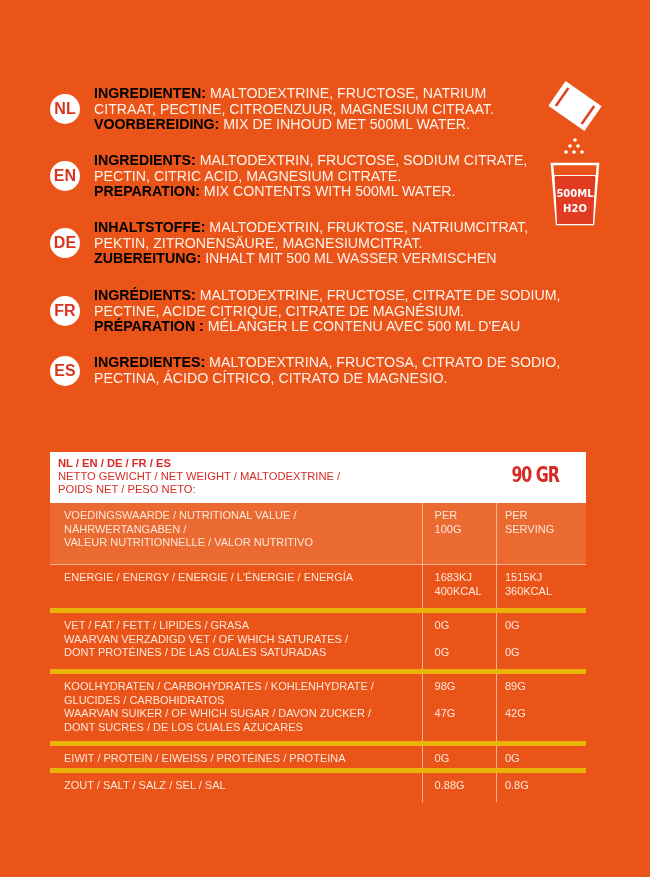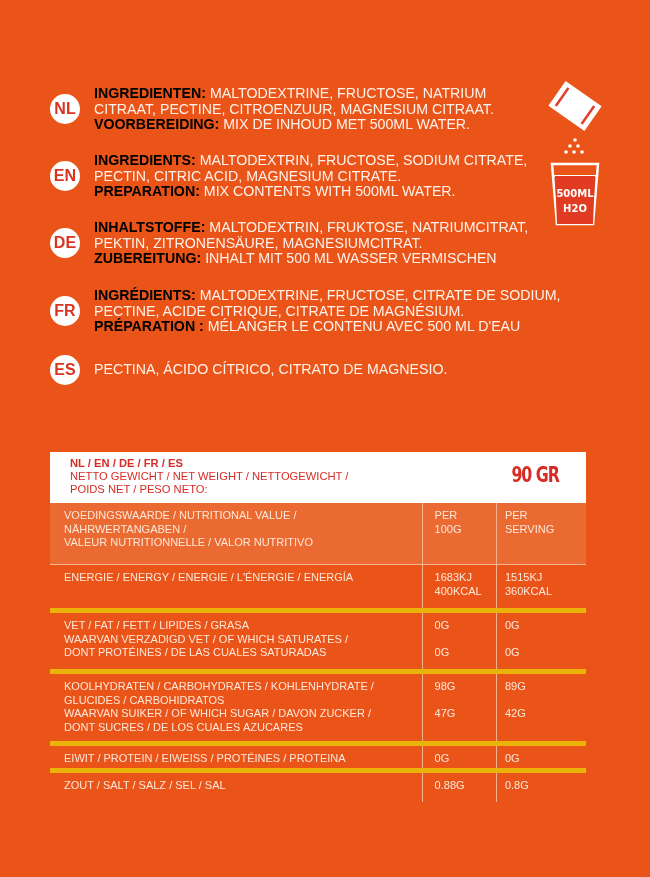--- a/index.html
+++ b/index.html
@@ -27,21 +27,21 @@
   .lang-text { font-size: 14.2px; line-height: 15.5px; color: #fff2ea; white-space: nowrap; }
   .lang-text b { font-weight: bold; color: #000000; }
 
   .illustration { position: absolute; left: 530px; top: 78px; width: 90px; height: 150px; }
 
   .table {
     position: absolute; left: 50px; top: 452px; width: 536px;
   }
   .tbl-head {
     background: #ffffff; height: 51px; position: relative;
-    padding: 5px 8px 0 20px; color: #d72b25;
+    padding: 5px 8px 0 8px; color: #d72b25;
   }
   .tbl-head .langs { font-weight: bold; font-size: 11.2px; line-height: 12.5px; }
   .tbl-head .label { font-size: 11.2px; line-height: 13px; }
   .tbl-head .weight {
     position: absolute; right: 27px; top: 10px;
     font-family: "DejaVu Sans", sans-serif; font-weight: bold;
     font-size: 22px; color: #d72b25; letter-spacing: -1.5px;
     transform: scaleX(0.72); transform-origin: right center;
   }
   .row {
@@ -91,20 +91,21 @@
   <div class="lang-text">
     <div><b>INGRÉDIENTS</b><b>:</b> <span>MALTODEXTRINE, FRUCTOSE, CITRATE DE SODIUM,</span></div>
     <div>PECTINE, ACIDE CITRIQUE, CITRATE DE MAGNÉSIUM.</div>
     <div><b>PRÉPARATION</b><b> :</b> <span>MÉLANGER LE CONTENU AVEC 500 ML D'EAU</span></div>
   </div>
 </div>
 
 <div class="lang-block" style="top:355px;">
   <div class="badge">ES</div>
   <div class="lang-text">
+    <div><b>INGREDIENTES</b><b>:</b> <span>MALTODEXTRINA, FRUCTOSA, CITRATO DE SODIO,</span></div>
     <div>PECTINA, ÁCIDO CÍTRICO, CITRATO DE MAGNESIO.</div>
   </div>
 </div>
 
 <div class="illustration">
   <svg width="90" height="150" viewBox="0 0 90 150">
 
     <g transform="translate(45,28) rotate(35)">
       <rect x="-22" y="-15" width="44" height="30" fill="#ffffff"></rect>
       <rect x="-17" y="-11" width="2.5" height="22" fill="#e0402a"></rect>
@@ -122,21 +123,21 @@
     <line x1="24" y1="98" x2="66" y2="98" stroke="#fff" stroke-width="2"></line>
     <path d="M25 98 L65 98 L63 146 L27 146 Z" fill="#e13b22"></path>
     <text x="45" y="119" text-anchor="middle" fill="#fff" font-family="DejaVu Sans, sans-serif" font-weight="bold" font-size="10">500ML</text>
     <text x="45" y="134" text-anchor="middle" fill="#fff" font-family="DejaVu Sans, sans-serif" font-weight="bold" font-size="10">H2O</text>
   </svg>
 </div>
 
 <div class="table">
   <div class="tbl-head">
     <div class="langs">NL / EN / DE / FR / ES</div>
-    <div class="label">NETTO GEWICHT / NET WEIGHT / NETTOGEWICHT /</div>
+    <div class="label">NETTO GEWICHT / NET WEIGHT / MALTODEXTRINE /</div>
     <div class="label">POIDS NET / PESO NETO:</div>
     <div class="weight">90 GR</div>
   </div>
 
   <div class="row header" style="height:62px;">
     <div class="cell name">
       <div>VOEDINGSWAARDE / NUTRITIONAL VALUE /</div>
       <div>NÄHRWERTANGABEN /</div>
       <div>VALEUR NUTRITIONNELLE / VALOR NUTRITIVO</div>
     </div>

